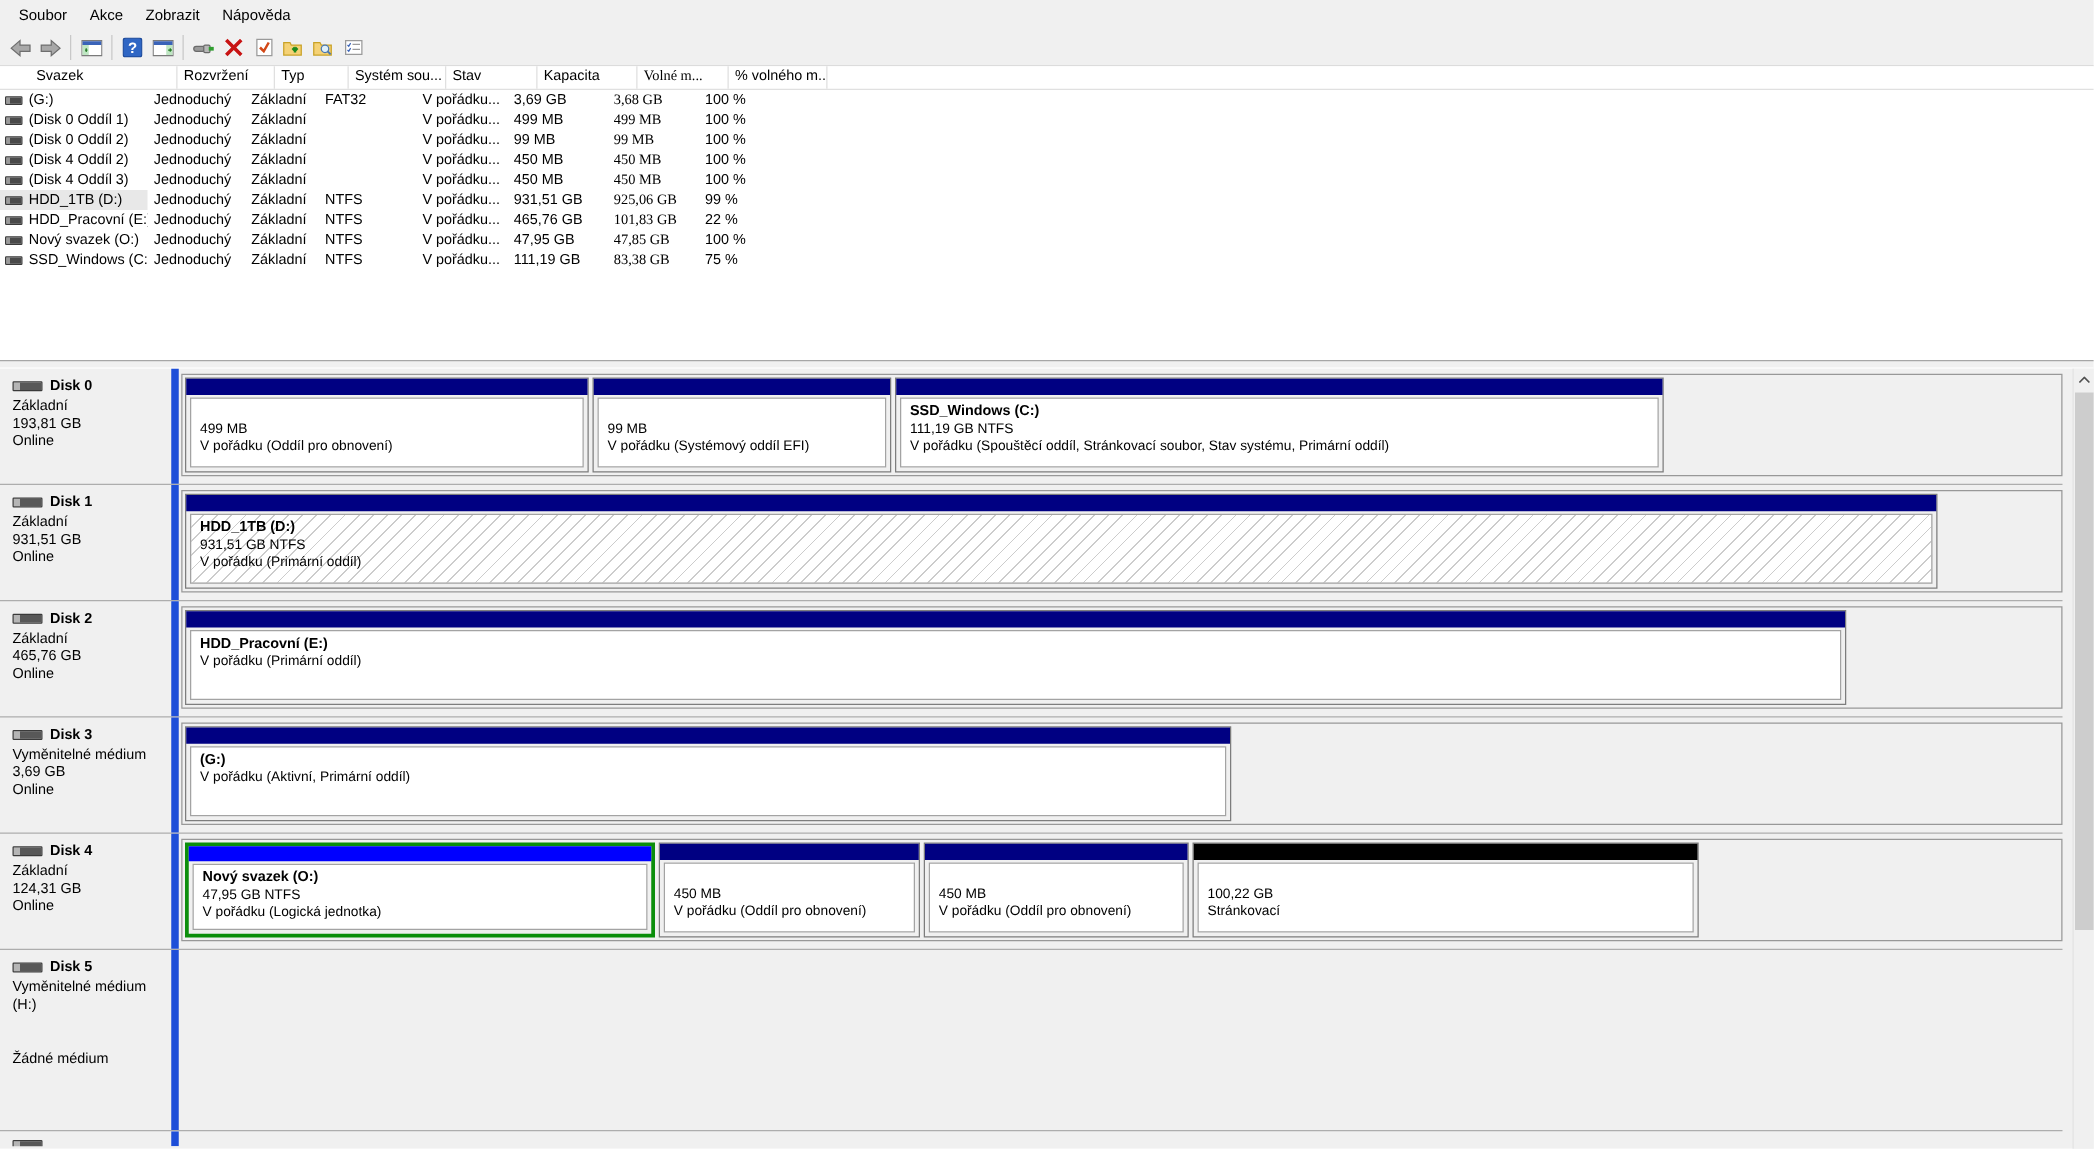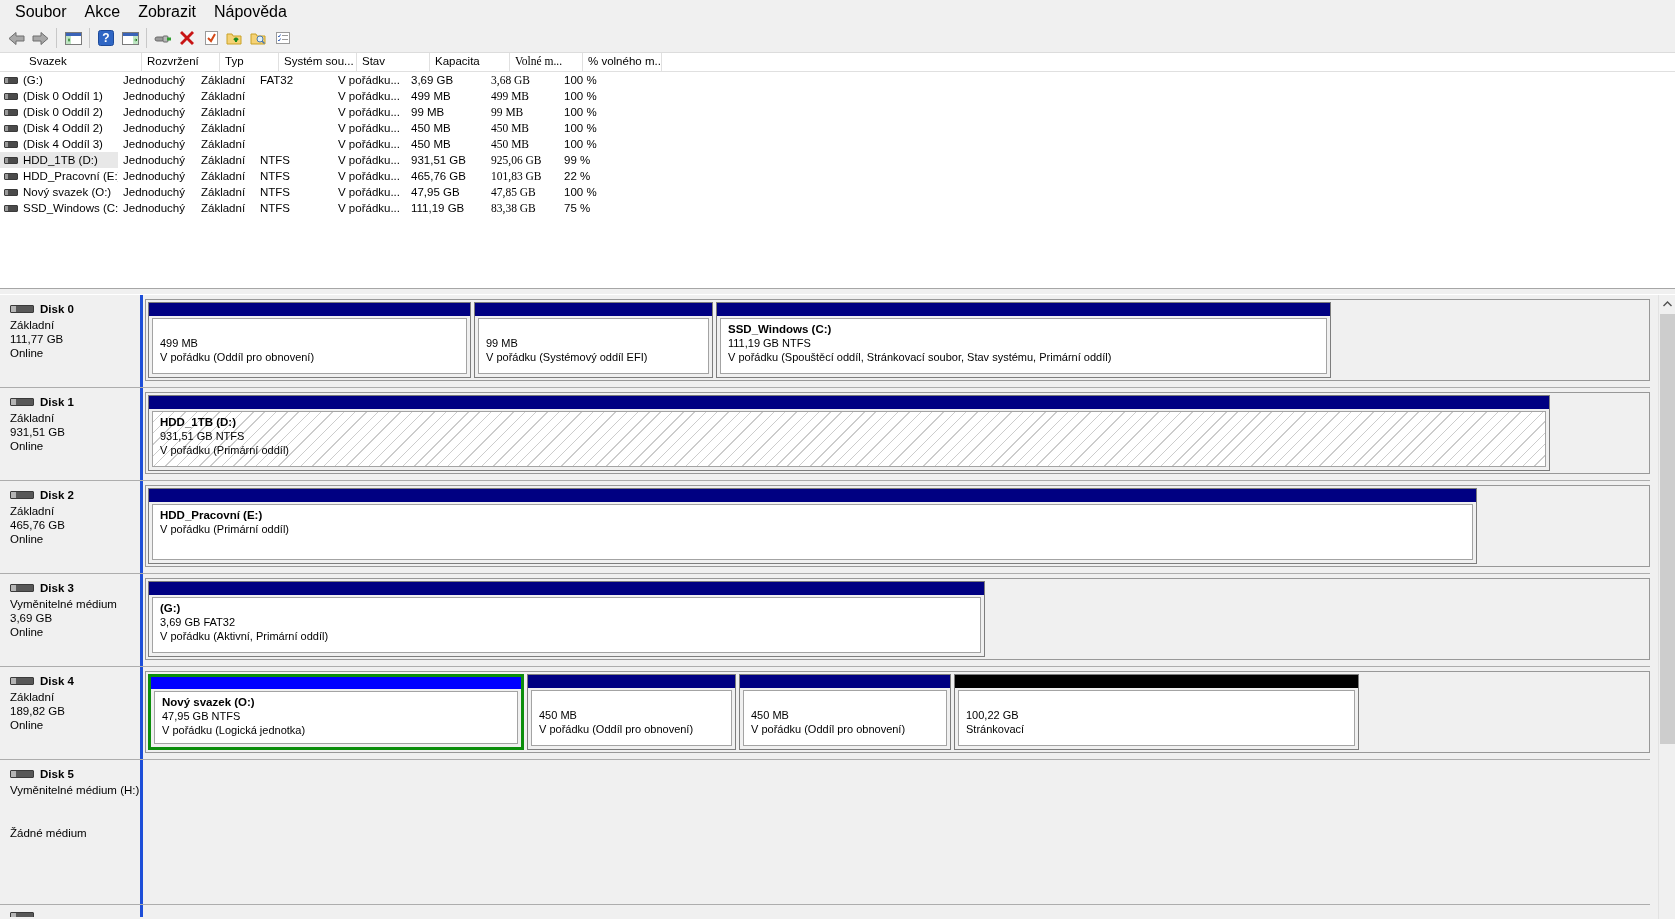--- a/index.html
+++ b/index.html
@@ -6,21 +6,21 @@
     --primary_navy:#000082;
     --logical_blue:#0000FF;
     --unallocated_black:#000000;
     --extended_green:#0B8E0B;
   }
   *{box-sizing:border-box;margin:0;padding:0;}
   body{font-family:"Liberation Sans",sans-serif;background:#fff;}
   .window{position:relative;width:1675px;height:919px;overflow:hidden;background:#fff;
     font-family:"Liberation Sans",sans-serif;color:#000;}
   
-  .menubar{height:24px;background:#f0f0f0;display:flex;align-items:center;padding-left:6px;font-size:16px;}
+  .menubar{height:24px;background:#f0f0f0;display:flex;align-items:center;padding-left:6px;font-size:12px;}
   .menu-item{padding:0 9px;line-height:24px;cursor:default;}
   .toolbar{height:29px;background:#f0f0f0;display:flex;align-items:center;padding-left:4px;border-bottom:1px solid #dcdcdc;}
   .tbtn{width:24px;height:24px;display:flex;align-items:center;justify-content:center;}
   .tsep{width:1px;height:20px;background:#c8c8c8;margin:0 4px;}
   .tbtn svg{display:block;}
   
   .listpane{height:235px;background:#fff;font-size:11.5px;}
   .lheader{display:flex;height:19px;border-bottom:1px solid #e0e0e0;padding-left:24px;}
   .hcell{border-right:1px solid #e0e0e0;padding:2px 0 0 5px;overflow:hidden;white-space:nowrap;}
   .vbody .vrow{display:flex;height:16px;align-items:center;}
@@ -32,21 +32,21 @@
   .vol-icon{width:14px;height:7px;flex:0 0 14px;border-radius:1px;
     background:linear-gradient(90deg,#9a9a9a 0 3px,#4a4a4a 3px);border:1px solid #3a3a3a;}
   
   .splitter{height:7px;background:#f0f0f0;border-top:1px solid #a6a6a6;border-bottom:1px solid #ffffff;}
   
   .diskpane{position:relative;height:624px;background:#f0f0f0;font-size:11.5px;}
   .diskrows{position:absolute;top:0;left:0;width:1650px;}
   .disk-row{display:flex;height:93px;border-bottom:1px solid #adadad;}
   .disk-row.no-media{height:145px;}
   .disk-row.partial{height:12px;border-bottom:none;overflow:hidden;}
-  .disk-label{width:143px;flex:0 0 143px;border-right:3px solid #1d4ed8;padding:7px 0 0 10px;line-height:14px;}
+  .disk-label{width:143px;flex:0 0 143px;border-right:6px solid #1d4ed8;padding:7px 0 0 10px;line-height:14px;}
   .disk-title{display:flex;align-items:center;gap:6px;font-weight:bold;margin-bottom:2px;}
   .disk-icon{width:24px;height:8px;border-radius:1px;border:1px solid #3a3a3a;
     background:linear-gradient(90deg,#b5b5b5 0 5px,#585858 5px);}
   .disk-kind,.disk-size,.disk-status{min-height:14px;}
   .no-media .disk-status{margin-top:15px;}
   .disk-gfx{flex:1;padding:4px 0 0 2px;}
   .diskbox{border:1px solid #989898;background:#f0f0f0;padding:2px;display:flex;gap:3px;height:82px;}
   .part{position:relative;border:1px solid #7d7d7d;background:#f0f0f0;display:flex;flex-direction:column;flex:0 0 auto;}
   .part .bar{height:13px;flex:0 0 13px;background:var(--primary_navy);}
   .part.logical{border:3px solid var(--extended_green);}
@@ -287,21 +287,21 @@
 
   <div class="diskpane">
     <div class="diskrows">
         <div class="disk-row">
           <div class="disk-label">
             <div class="disk-title">
               <span class="disk-icon"></span>
               <span>Disk 0</span>
             </div>
             <div class="disk-kind">Základní</div>
-            <div class="disk-size">111,77 GB</div>
+            <div class="disk-size">193,81 GB</div>
             <div class="disk-status">Online</div>
           </div>
           <div class="disk-gfx">
             <div class="diskbox">
               <div class="part primary" style="width: 323px;">
                 <div class="bar"></div>
                 <div class="pbody">
                   <div class="ptitle"></div>
                   <div class="pl1">499 MB</div>
                   <div class="pl2">V pořádku (Oddíl pro obnovení)</div>
@@ -380,35 +380,34 @@
             <div class="disk-kind">Vyměnitelné médium</div>
             <div class="disk-size">3,69 GB</div>
             <div class="disk-status">Online</div>
           </div>
           <div class="disk-gfx">
             <div class="diskbox">
               <div class="part primary" style="width: 837px;">
                 <div class="bar"></div>
                 <div class="pbody">
                   <div class="ptitle">(G:)</div>
-                  <div class="pl1">3,69 GB FAT32</div>
                   <div class="pl2">V pořádku (Aktivní, Primární oddíl)</div>
                 </div>
               </div>
             </div>
           </div>
         </div>
         <div class="disk-row">
           <div class="disk-label">
             <div class="disk-title">
               <span class="disk-icon"></span>
               <span>Disk 4</span>
             </div>
             <div class="disk-kind">Základní</div>
-            <div class="disk-size">189,82 GB</div>
+            <div class="disk-size">124,31 GB</div>
             <div class="disk-status">Online</div>
           </div>
           <div class="disk-gfx">
             <div class="diskbox">
               <div class="part logical" style="width: 376px;">
                 <div class="bar"></div>
                 <div class="pbody">
                   <div class="ptitle">Nový svazek  (O:)</div>
                   <div class="pl1">47,95 GB NTFS</div>
                   <div class="pl2">V pořádku (Logická jednotka)</div>

